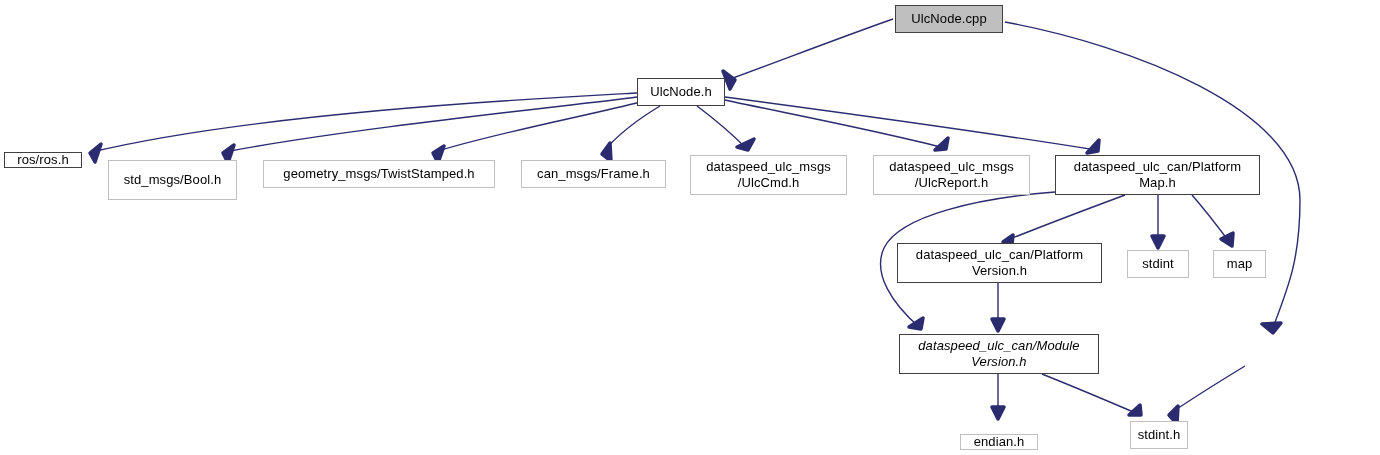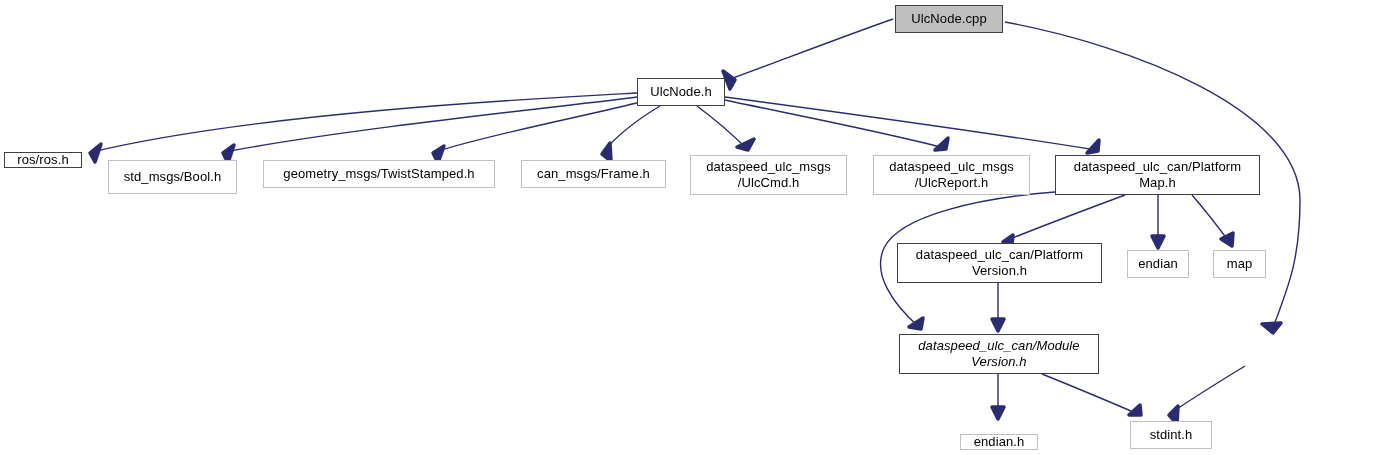--- a/index.html
+++ b/index.html
@@ -85,30 +85,30 @@
       <path d="M 998,374 L 998,415" fill="none" stroke="#2b2b70" stroke-width="1.4"></path>
       <polygon points="998,419 992,407 1004,407" fill="#2b2b70" stroke="#2b2b70" stroke-width="3.5" stroke-linejoin="round"></polygon>
       <path d="M 1042,374 C 1072,386 1110,402 1138,414" fill="none" stroke="#2b2b70" stroke-width="1.4"></path>
       <polygon points="1141,415 1129,415 1140,405" fill="#2b2b70" stroke="#2b2b70" stroke-width="3.5" stroke-linejoin="round"></polygon>
       <path d="M 1245,366 C 1222,380 1193,398 1171,413" fill="none" stroke="#2b2b70" stroke-width="1.4"></path>
       <polygon points="1169,415 1178,406 1177,424" fill="#2b2b70" stroke="#2b2b70" stroke-width="3.5" stroke-linejoin="round"></polygon>
     </svg>
 <div class="node root" style="left: 895px; top: 5px; width: 108px; height: 28px;">UlcNode.cpp</div>
     <div class="node strong" style="left: 637px; top: 78px; width: 88px; height: 28px;">UlcNode.h</div>
     <div class="node strong" style="left: 4px; top: 152px; width: 78px; height: 16px;">ros/ros.h</div>
-    <div class="node" style="left: 108px; top: 160px; width: 129px; height: 34px;">std_msgs/Bool.h</div>
+    <div class="node" style="left: 108px; top: 160px; width: 129px; height: 40px;">std_msgs/Bool.h</div>
     <div class="node" style="left: 521px; top: 160px; width: 145px; height: 28px;">can_msgs/Frame.h</div>
     <div class="node" style="left: 263px; top: 160px; width: 232px; height: 28px;">geometry_msgs/TwistStamped.h</div>
     <div class="node" style="left: 690px; top: 155px; width: 157px; height: 40px;">dataspeed_ulc_msgs
 /UlcCmd.h</div>
     <div class="node" style="left: 873px; top: 155px; width: 157px; height: 40px;">dataspeed_ulc_msgs
 /UlcReport.h</div>
     <div class="node strong" style="left: 1055px; top: 155px; width: 205px; height: 40px;">dataspeed_ulc_can/Platform
 Map.h</div>
     <div class="node strong" style="left: 897px; top: 243px; width: 205px; height: 40px;">dataspeed_ulc_can/Platform
 Version.h</div>
-    <div class="node" style="left: 1127px; top: 250px; width: 62px; height: 28px;">endian</div>
+    <div class="node" style="left: 1127px; top: 250px; width: 62px; height: 28px;">stdint</div>
     <div class="node" style="left: 1213px; top: 250px; width: 53px; height: 28px;">map</div>
     <div class="node strong" style="left: 899px; top: 334px; width: 200px; height: 40px; font-style: italic;">dataspeed_ulc_can/Module
 Version.h</div>
     <div class="node" style="left: 960px; top: 434px; width: 78px; height: 16px;">endian.h</div>
-    <div class="node" style="left: 1130px; top: 421px; width: 82px; height: 28px;">stdint.h</div>
+    <div class="node" style="left: 1130px; top: 421px; width: 58px; height: 28px;">stdint.h</div>
   </div>
 
 </body></html>

